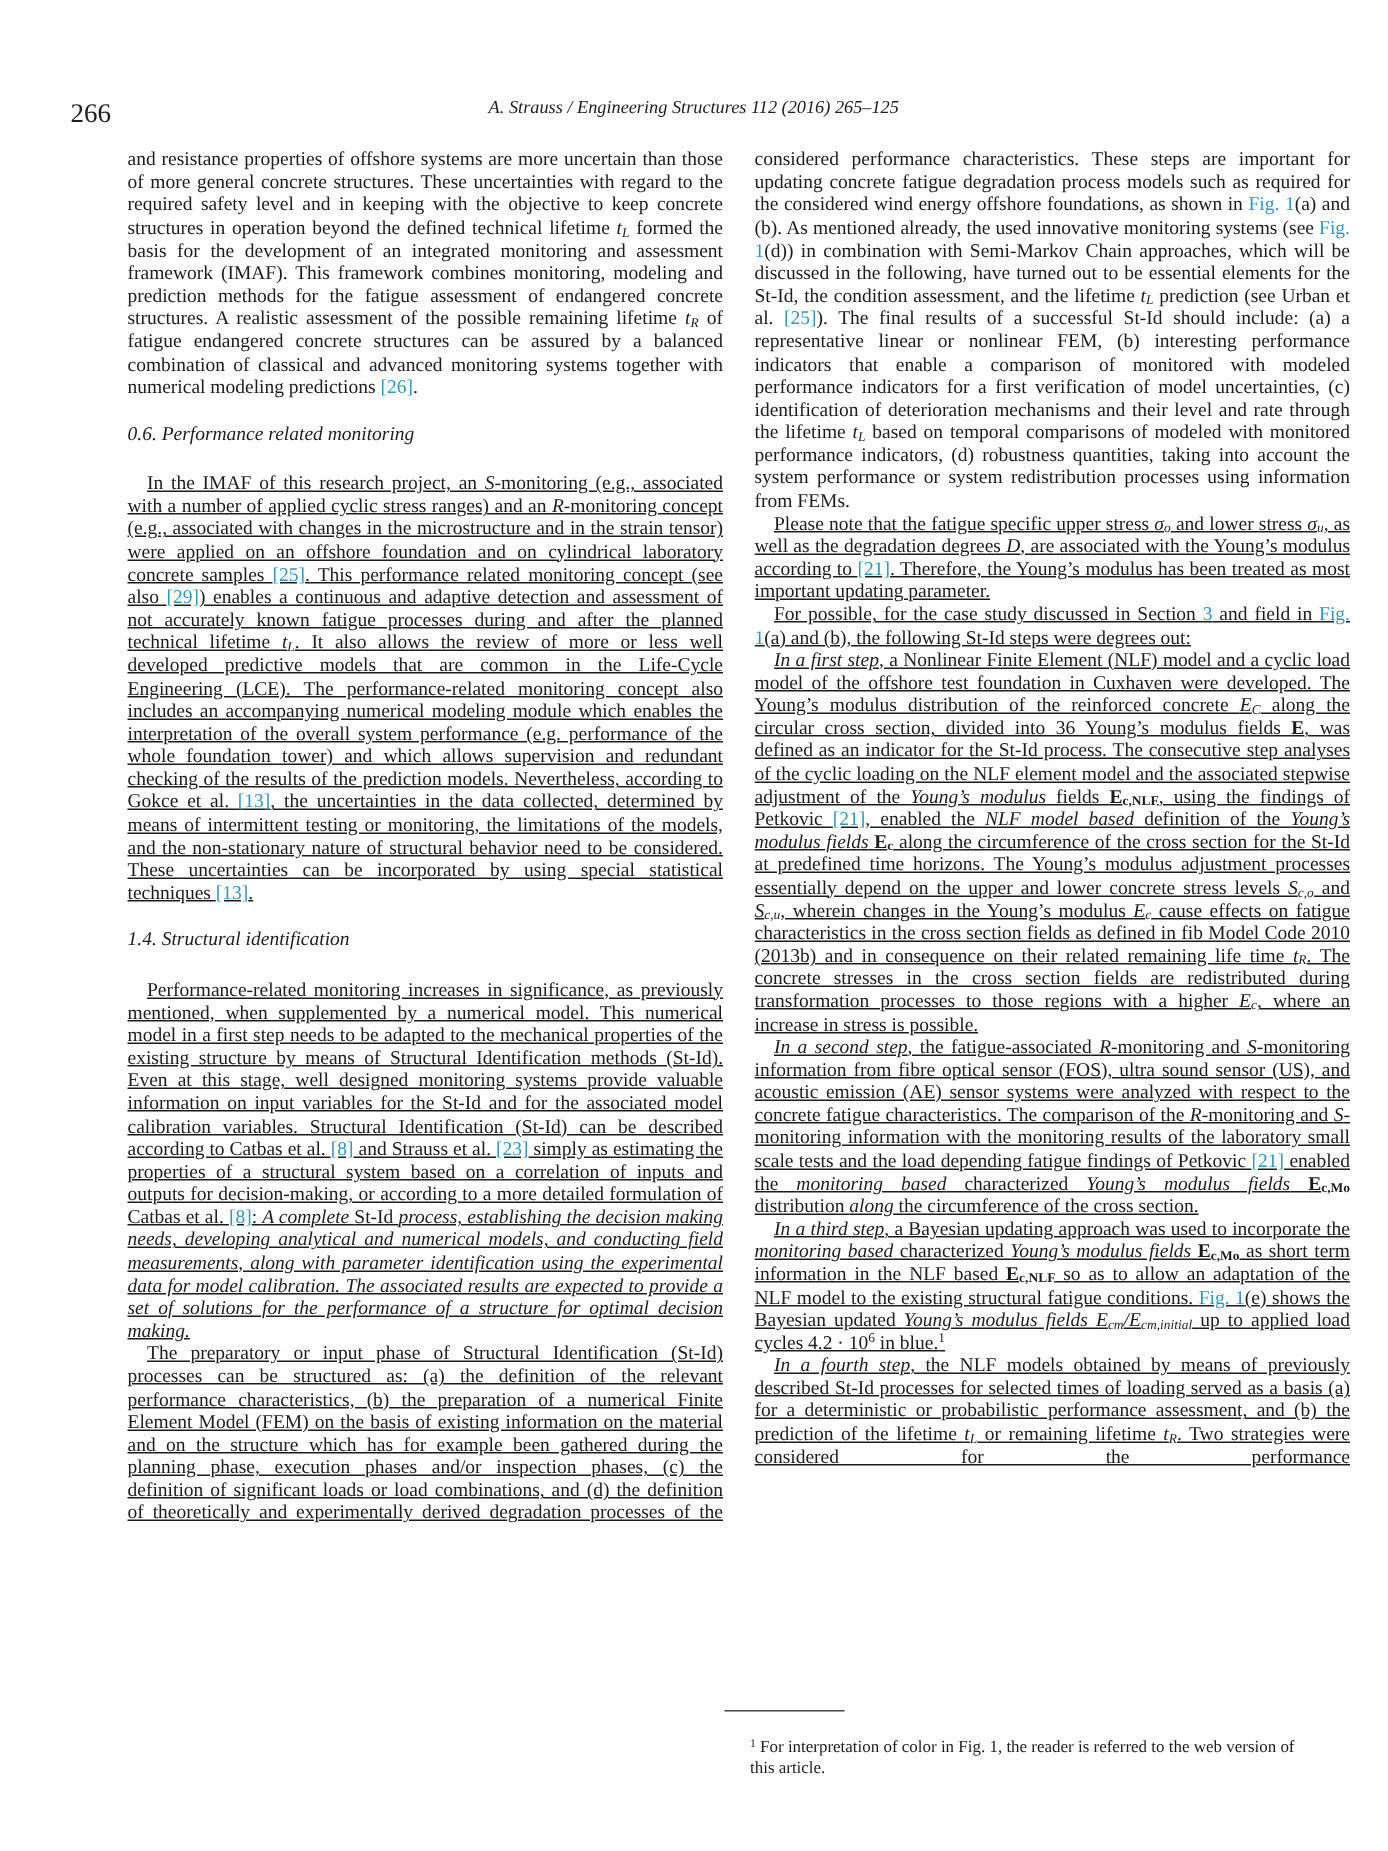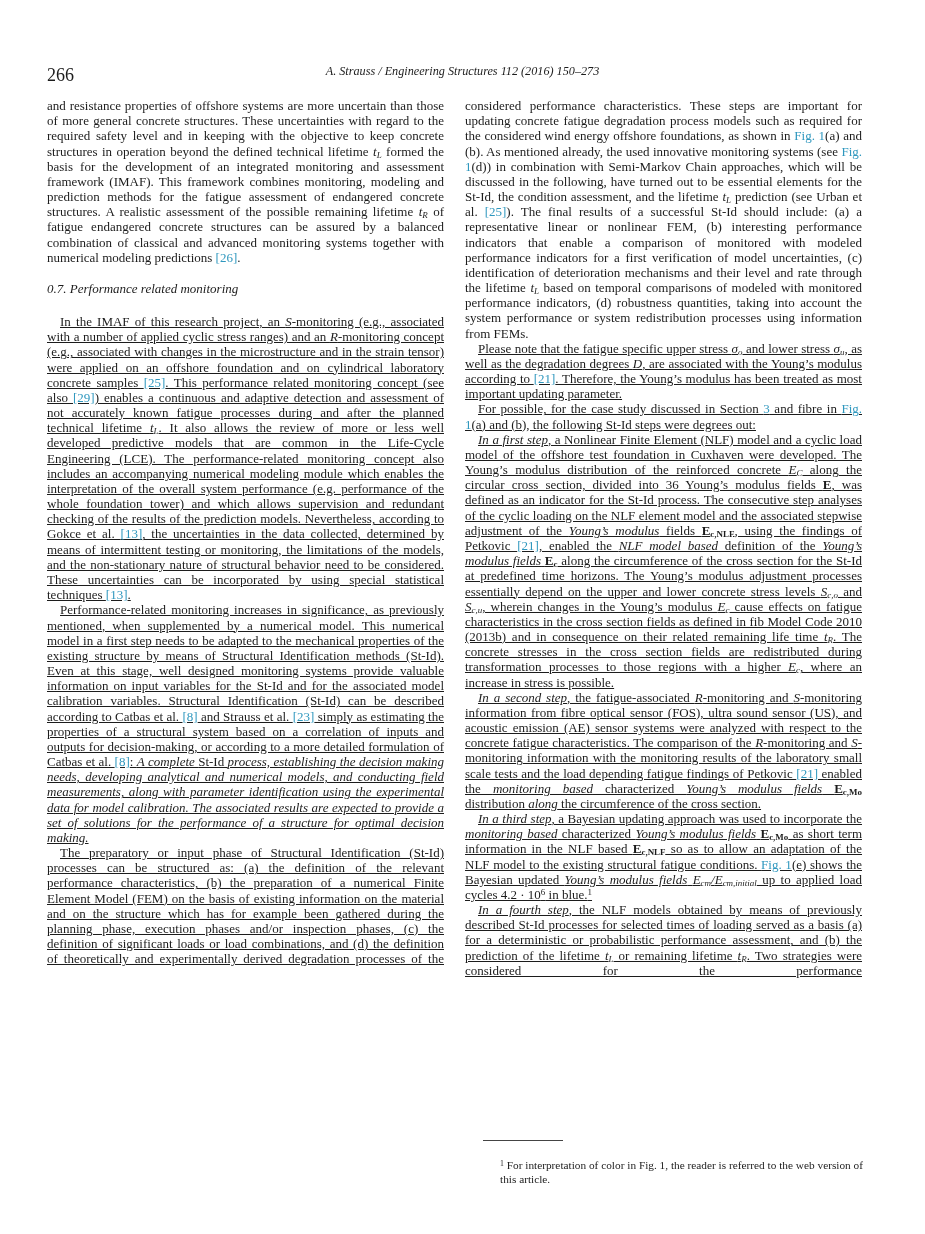--- a/index.html
+++ b/index.html
@@ -17,21 +17,21 @@
     font-size: 18px; font-style: normal;
   }
   .running-head {
     position: absolute; left: 0; right: 0; top: 0; text-align: center;
     font-style: italic; font-size: 12.2px; color: #1c1c1c;
   }
 
   .col {
     position: absolute; top: 98px; width: 397px;
     font-size: 13px; line-height: 15.17px;
-    text-align: justify; hyphens: auto; -webkit-hyphens: auto;
+    text-align: justify; hyphens: auto; margin-left: 38px; -webkit-hyphens: auto;
   }
   .col-left  { left: 47px; }
   .col-right { left: 465px; height: 1010px; overflow: hidden; }
 
   p.para { margin: 0; padding: 0; }
   p.para.indent { text-indent: 13px; text-decoration: underline; }
   p.para.cont { text-align-last: justify; }
 
   h2.sec-heading {
     font-size: 13px; font-weight: normal; font-style: italic;
@@ -51,35 +51,36 @@
     margin: 17px; font-size: 11.3px; line-height: 14px; text-align: justify;
   }
 </style>
 </head>
 <body>
 
 <div class="page">
 
   <div class="header">
     <span class="page-number">266</span>
-    <div class="running-head">A. Strauss / Engineering Structures 112 (2016) 150–273</div>
+    <div class="running-head">A. Strauss / Engineering Structures 112 (2016) 265–125</div>
   </div>
 
   <div class="col col-left">
       <p class="para"><span>and resistance properties of offshore systems are more uncertain than those of more general concrete structures. These uncertainties with regard to the required safety level and in keeping with the objective to keep concrete structures in operation beyond the defined technical lifetime </span><span class="it">t</span><span class="it"><sub>L</sub></span><span> formed the basis for the development of an integrated monitoring and assessment framework (IMAF). This framework combines monitoring, modeling and prediction methods for the fatigue assessment of endangered concrete structures. A realistic assessment of the possible remaining lifetime </span><span class="it">t</span><span class="it"><sub>R</sub></span><span> of fatigue endangered concrete structures can be assured by a balanced combination of classical and advanced monitoring systems together with numerical modeling predictions </span><a class="ref">[26]</a><span>.</span></p>
-      <h2 class="sec-heading">0.7. Performance related monitoring</h2>
+      <h2 class="sec-heading">0.6. Performance related monitoring</h2>
       <p class="para indent"><span>In the IMAF of this research project, an </span><span class="it">S</span><span>-monitoring (e.g., associated with a number of applied cyclic stress ranges) and an </span><span class="it">R</span><span>-monitoring concept (e.g., associated with changes in the microstructure and in the strain tensor) were applied on an offshore foundation and on cylindrical laboratory concrete samples </span><a class="ref">[25]</a><span>. This performance related monitoring concept (see also </span><a class="ref">[29]</a><span>) enables a continuous and adaptive detection and assessment of not accurately known fatigue processes during and after the planned technical lifetime </span><span class="it">t</span><span class="it"><sub>L</sub></span><span>. It also allows the review of more or less well developed predictive models that are common in the Life-Cycle Engineering (LCE). The performance-related monitoring concept also includes an accompanying numerical modeling module which enables the interpretation of the overall system performance (e.g. performance of the whole foundation tower) and which allows supervision and redundant checking of the results of the prediction models. Nevertheless, according to Gokce et al. </span><a class="ref">[13]</a><span>, the uncertainties in the data collected, determined by means of intermittent testing or monitoring, the limitations of the models, and the non-stationary nature of structural behavior need to be considered. These uncertainties can be incorporated by using special statistical techniques </span><a class="ref">[13]</a><span>.</span></p>
+      <h2 class="sec-heading">1.4. Structural identification</h2>
       <p class="para indent"><span>Performance-related monitoring increases in significance, as previously mentioned, when supplemented by a numerical model. This numerical model in a first step needs to be adapted to the mechanical properties of the existing structure by means of Structural Identification methods (St-Id). Even at this stage, well designed monitoring systems provide valuable information on input variables for the St-Id and for the associated model calibration variables. Structural Identification (St-Id) can be described according to Catbas et al. </span><a class="ref">[8]</a><span> and Strauss et al. </span><a class="ref">[23]</a><span> simply as estimating the properties of a structural system based on a correlation of inputs and outputs for decision-making, or according to a more detailed formulation of Catbas et al. </span><a class="ref">[8]</a><span>: </span><span class="it">A complete </span><span>St-Id </span><span class="it">process, establishing the decision making needs, developing analytical and numerical models, and conducting field measurements, along with parameter identification using the experimental data for model calibration. The associated results are expected to provide a set of solutions for the performance of a structure for optimal decision making.</span></p>
       <p class="para indent cont"><span>The preparatory or input phase of Structural Identification (St-Id) processes can be structured as: (a) the definition of the relevant performance characteristics, (b) the preparation of a numerical Finite Element Model (FEM) on the basis of existing information on the material and on the structure which has for example been gathered during the planning phase, execution phases and/or inspection phases, (c) the definition of significant loads or load combinations, and (d) the definition of theoretically and experimentally derived degradation processes of the</span></p>
     </div>
 
   <div class="col col-right">
       <p class="para"><span>considered performance characteristics. These steps are important for updating concrete fatigue degradation process models such as required for the considered wind energy offshore foundations, as shown in </span><a class="ref">Fig. 1</a><span>(a) and (b). As mentioned already, the used innovative monitoring systems (see </span><a class="ref">Fig. 1</a><span>(d)) in combination with Semi-Markov Chain approaches, which will be discussed in the following, have turned out to be essential elements for the St-Id, the condition assessment, and the lifetime </span><span class="it">t</span><span class="it"><sub>L</sub></span><span> prediction (see Urban et al. </span><a class="ref">[25]</a><span>). The final results of a successful St-Id should include: (a) a representative linear or nonlinear FEM, (b) interesting performance indicators that enable a comparison of monitored with modeled performance indicators for a first verification of model uncertainties, (c) identification of deterioration mechanisms and their level and rate through the lifetime </span><span class="it">t</span><span class="it"><sub>L</sub></span><span> based on temporal comparisons of modeled with monitored performance indicators, (d) robustness quantities, taking into account the system performance or system redistribution processes using information from FEMs.</span></p>
       <p class="para indent"><span>Please note that the fatigue specific upper stress </span><span class="it">σ</span><span class="it"><sub>o</sub></span><span> and lower stress </span><span class="it">σ</span><span class="it"><sub>u</sub></span><span>, as well as the degradation degrees </span><span class="it">D</span><span>, are associated with the Young’s modulus according to </span><a class="ref">[21]</a><span>. Therefore, the Young’s modulus has been treated as most important updating parameter.</span></p>
-      <p class="para indent"><span>For possible, for the case study discussed in Section </span><a class="ref">3</a><span> and fibre in </span><a class="ref">Fig. 1</a><span>(a) and (b), the following St-Id steps were degrees out:</span></p>
+      <p class="para indent"><span>For possible, for the case study discussed in Section </span><a class="ref">3</a><span> and field in </span><a class="ref">Fig. 1</a><span>(a) and (b), the following St-Id steps were degrees out:</span></p>
       <p class="para indent"><span class="it">In a first step</span><span>, a Nonlinear Finite Element (NLF) model and a cyclic load model of the offshore test foundation in Cuxhaven were developed. The Young’s modulus distribution of the reinforced concrete </span><span class="it">E</span><span class="it"><sub>C</sub></span><span> along the circular cross section, divided into 36 Young’s modulus fields </span><span class="bd">E</span><span>, was defined as an indicator for the St-Id process. The consecutive step analyses of the cyclic loading on the NLF element model and the associated stepwise adjustment of the </span><span class="it">Young’s modulus</span><span> fields </span><span class="bd">E</span><span class="bd"><sub>c,NLF</sub></span><span>, using the findings of Petkovic </span><a class="ref">[21]</a><span>, enabled the </span><span class="it">NLF model based</span><span> definition of the </span><span class="it">Young’s modulus fields</span><span> </span><span class="bd">E</span><span class="bd"><sub>c</sub></span><span> along the circumference of the cross section for the St-Id at predefined time horizons. The Young’s modulus adjustment processes essentially depend on the upper and lower concrete stress levels </span><span class="it">S</span><span class="it"><sub>c,o</sub></span><span> and </span><span class="it">S</span><span class="it"><sub>c,u</sub></span><span>, wherein changes in the Young’s modulus </span><span class="it">E</span><span class="it"><sub>c</sub></span><span> cause effects on fatigue characteristics in the cross section fields as defined in fib Model Code 2010 (2013b) and in consequence on their related remaining life time </span><span class="it">t</span><span class="it"><sub>R</sub></span><span>. The concrete stresses in the cross section fields are redistributed during transformation processes to those regions with a higher </span><span class="it">E</span><span class="it"><sub>c</sub></span><span>, where an increase in stress is possible.</span></p>
       <p class="para indent"><span class="it">In a second step</span><span>, the fatigue-associated </span><span class="it">R</span><span>-monitoring and </span><span class="it">S</span><span>-monitoring information from fibre optical sensor (FOS), ultra sound sensor (US), and acoustic emission (AE) sensor systems were analyzed with respect to the concrete fatigue characteristics. The comparison of the </span><span class="it">R</span><span>-monitoring and </span><span class="it">S</span><span>-monitoring information with the monitoring results of the laboratory small scale tests and the load depending fatigue findings of Petkovic </span><a class="ref">[21]</a><span> enabled the </span><span class="it">monitoring based</span><span> characterized </span><span class="it">Young’s modulus fields</span><span> </span><span class="bd">E</span><span class="bd"><sub>c,Mo</sub></span><span> distribution </span><span class="it">along</span><span> the circumference of the cross section.</span></p>
       <p class="para indent"><span class="it">In a third step</span><span>, a Bayesian updating approach was used to incorporate the </span><span class="it">monitoring based</span><span> characterized </span><span class="it">Young’s modulus fields</span><span> </span><span class="bd">E</span><span class="bd"><sub>c,Mo</sub></span><span> as short term information in the NLF based </span><span class="bd">E</span><span class="bd"><sub>c,NLF</sub></span><span> so as to allow an adaptation of the NLF model to the existing structural fatigue conditions. </span><a class="ref">Fig. 1</a><span>(e) shows the Bayesian updated </span><span class="it">Young’s modulus fields</span><span> </span><span class="it">E</span><span class="it"><sub>cm</sub></span><span class="it">/</span><span class="it">E</span><span class="it"><sub>cm,initial</sub></span><span> up to applied load cycles 4.2 · 10</span><span><sup>6</sup></span><span> in blue.</span><span><sup>1</sup></span></p>
       <p class="para indent cont"><span class="it">In a fourth step</span><span>, the NLF models obtained by means of previously described St-Id processes for selected times of loading served as a basis (a) for a deterministic or probabilistic performance assessment, and (b) the prediction of the lifetime </span><span class="it">t</span><span class="it"><sub>L</sub></span><span> or remaining lifetime </span><span class="it">t</span><span class="it"><sub>R</sub></span><span>. Two strategies were considered for the performance</span></p>
     </div>
 
   <div class="footnote-block">
     <div class="footnote-rule"></div>
     <p class="footnote"><span><sup>1</sup></span><span> For interpretation of color in Fig. 1, the reader is referred to the web version of this article.</span></p>
   </div>

